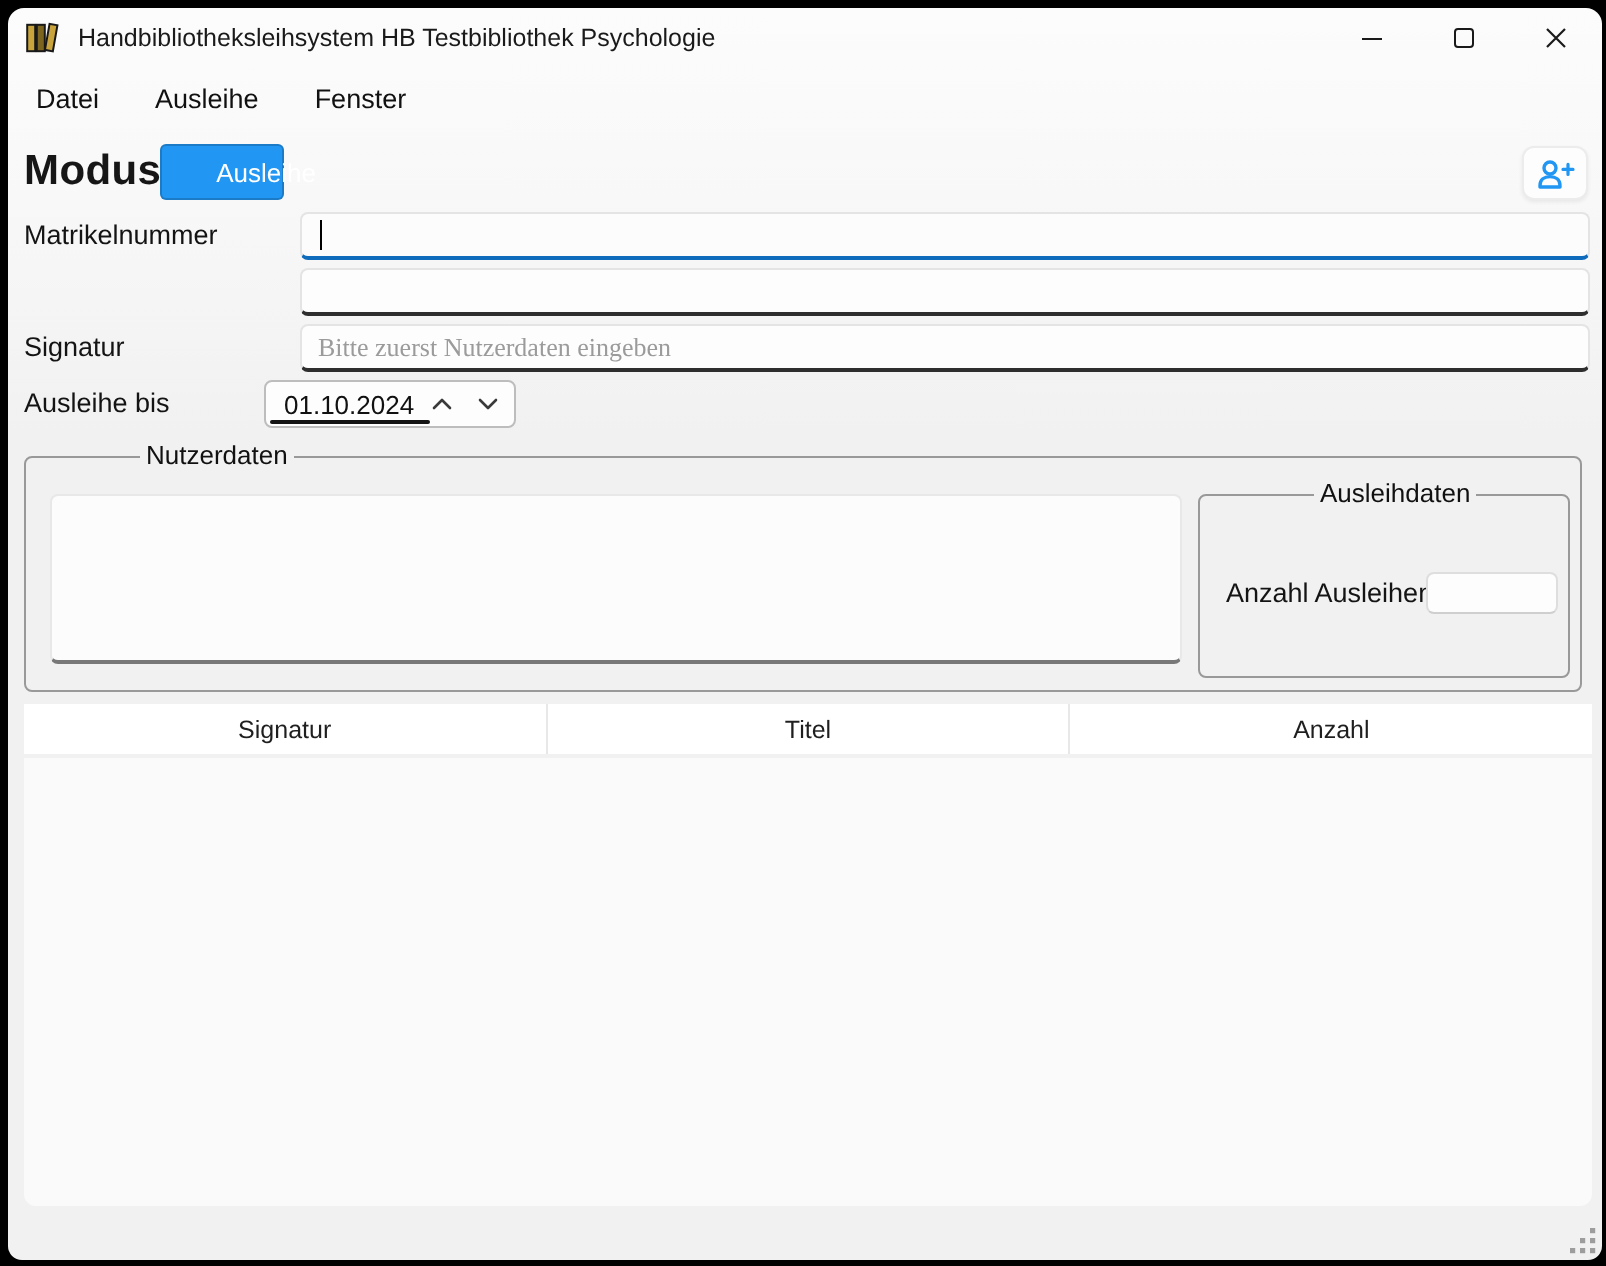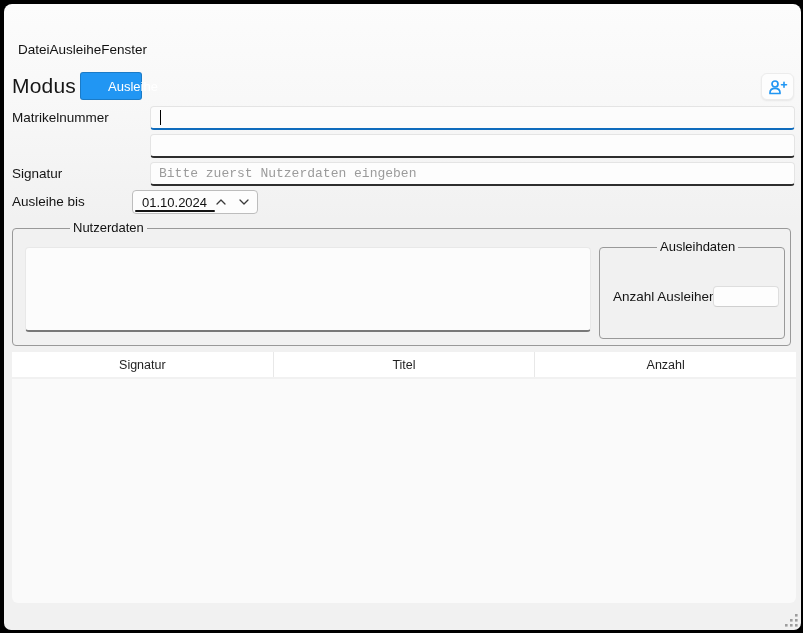--- a/index.html
+++ b/index.html
@@ -19,24 +19,24 @@
   }
   
   .titlebar { position:absolute; left:0; top:0; right:0; height:30px; display:flex; align-items:center; }
   .app-icon { margin-left:8px; width:18px; height:18px; flex:0 0 auto; }
   .title-text { margin-left:9px; font-size:12.5px; color:#1a1a1a; white-space:nowrap; }
   .caption-buttons { position:absolute; right:0; top:0; height:30px; display:flex; }
   .caption-btn { width:46px; height:30px; display:flex; align-items:center; justify-content:center; cursor:default; }
   .glyph-min { width:10px; height:0; border-top:1.2px solid #1a1a1a; }
   .glyph-max { width:10px; height:10px; border:1.2px solid #1a1a1a; border-radius:2px; }
   
-  .menubar { position:absolute; left:0; top:30px; right:0; height:31px; display:flex; align-items:center; padding-left:14px; }
+  .menubar { position:absolute; left:0; top:30px; right:0; height:31px; display:flex; align-items:center; padding-left:14px; gap:28px; }
   .menu-item { font-size:13.5px; color:#111; }
   
-  .mode-heading { position:absolute; left:8px; top:66px; height:32px; line-height:32px; font-size:21px; font-weight:normal; color:#161616; letter-spacing:0.2px; }
+  .mode-heading { position:absolute; left:8px; top:66px; height:32px; line-height:32px; font-size:21px; font-weight:bold; color:#161616; letter-spacing:0.2px; }
   .mode-button {
     position:absolute; left:76px; top:68px; width:62px; height:28px;
     border-radius:3px; border:1px solid rgba(0,0,0,0.18);
     color:#fff; font-size:13px; display:flex; align-items:center; justify-content:center;
   }
   .adduser-button {
     position:absolute; left:757px; top:69px; width:33px; height:27px;
     background:#fdfdfd; border:1px solid #ececec; border-radius:6px;
     box-shadow:0 1px 2px rgba(0,0,0,0.07);
     display:flex; align-items:center; justify-content:center;
@@ -44,21 +44,21 @@
   
   .frow { position:absolute; left:8px; right:6px; height:24px; }
   .flabel { position:absolute; left:0; top:0; height:24px; line-height:24px; font-size:13.5px; color:#141414; }
   .finput {
     position:absolute; left:138px; right:0; top:0; height:24px;
     background:#fdfdfd; border:1px solid #e4e4e4; border-bottom:2px solid #2e2e2e; border-radius:4px;
   }
   .finput.focused { border-bottom-color:#0f6cbd; background:#fcfcfc; }
   .finput input {
     width:100%; height:100%; border:none; outline:none; background:transparent;
-    font-family:Liberation Mono, monospace; font-size:13px; color:#111; padding:0 8px;
+    font-family:Liberation Serif, serif; font-size:13px; color:#111; padding:0 8px;
   }
   .finput input::placeholder { color:#9b9b9b; opacity:1; }
   .caret { position:absolute; left:9px; top:3px; width:1px; height:15px; background:#000; }
   .datebox {
     position:absolute; left:120px; top:0; width:126px; height:24px;
     background:#fdfdfd; border:1px solid #bdbdbd; border-radius:4px;
     display:flex; align-items:center;
   }
   .date-text { padding-left:9px; font-size:13px; color:#111; flex:0 0 auto; }
   .date-underline { position:absolute; left:2px; bottom:1px; width:80px; height:2px; background:#141414; border-radius:1px; }
@@ -89,20 +89,41 @@
   .th-cell + .th-cell { border-left:1px solid #e8e8e8; }
   .table-body { position:absolute; left:8px; top:375px; width:784px; height:224px; background:#fafafa; border-radius:0 0 6px 6px; }
   
   .resize-grip { position:absolute; right:2px; bottom:2px; width:14px; height:14px; }
 </style>
 </head>
 <body>
 
 <div class="window">
 
+  <div class="titlebar">
+    <svg class="app-icon" viewBox="0 0 18 18">
+      <rect x="1.6" y="2.4" width="4" height="13.2" fill="#c9a43c" stroke="#191919" stroke-width="1"></rect>
+      <rect x="6.4" y="2.4" width="4" height="13.2" fill="#7c661f" stroke="#191919" stroke-width="1"></rect>
+      <rect x="11.6" y="2.2" width="4" height="13.2" fill="#c9a43c" stroke="#191919" stroke-width="1" transform="rotate(10 13.6 8.8)"></rect>
+    </svg>
+    <span class="title-text">Handbibliotheksleihsystem HB Testbibliothek Psychologie</span>
+    <div class="caption-buttons">
+      <div class="caption-btn">
+        <span class="glyph-min"></span>
+      </div>
+      <div class="caption-btn">
+        <span class="glyph-max"></span>
+      </div>
+      <div class="caption-btn">
+        <svg width="12" height="12" viewBox="0 0 12 12">
+          <path d="M1.5 1.5 L10.5 10.5 M10.5 1.5 L1.5 10.5" stroke="#1a1a1a" stroke-width="1.1" fill="none"></path>
+        </svg>
+      </div>
+    </div>
+  </div>
 
   <div class="menubar">
     <span class="menu-item">Datei</span>
     <span class="menu-item">Ausleihe</span>
     <span class="menu-item">Fenster</span>
   </div>
 
   <div class="mode-heading">Modus</div>
   <div class="mode-button" id="mode-btn" style="background: rgb(33, 150, 243); padding-left: 44px;">Ausleihe</div>
   <div class="adduser-button">

